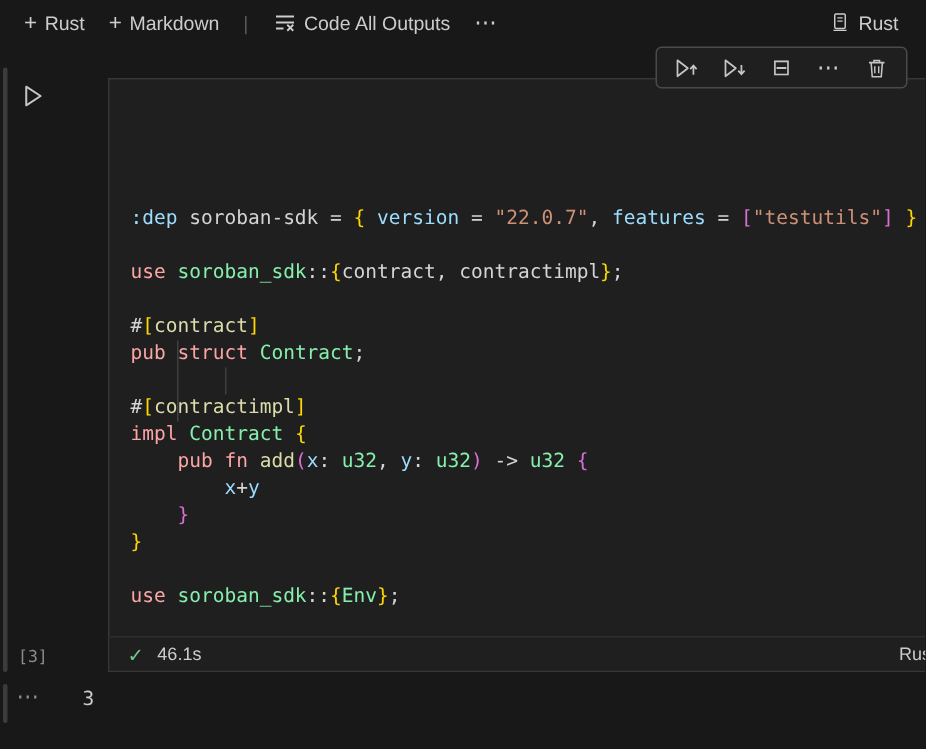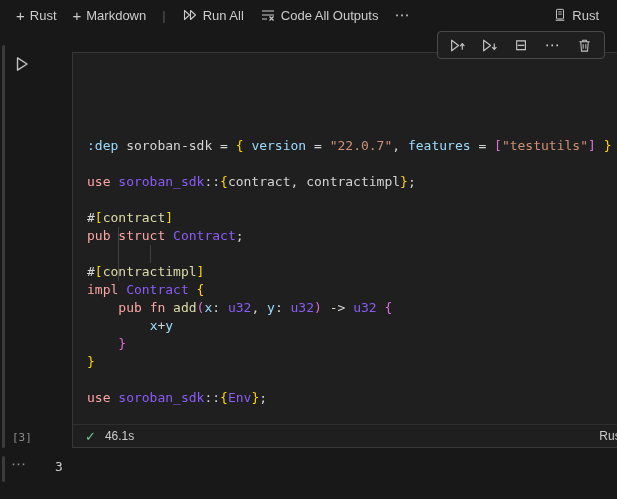--- a/index.html
+++ b/index.html
@@ -55,21 +55,21 @@
     font-family:"DejaVu Sans Mono", monospace;
     font-size:13px; line-height:18px; white-space:pre;
     color:#d4d4d4;
   }
   .cl { height:18px; }
   .indent-guide { position:absolute; width:1px; background:#404040; }
   .ig-1 { left:calc(14px + 4ch); top:174px; height:54px; }
   .ig-2 { left:calc(14px + 8ch); top:192px; height:18px; }
   .tok-kw  { color:#fca5a5; }
   .tok-var { color:#9CDCFE; }
-  .tok-ty  { color:#8b5cf6; }
+  .tok-ty  { color:#86efac; }
   .tok-str { color:#CE9178; }
   .tok-fn  { color:#DCDCAA; }
   .tok-p   { color:#D4D4D4; }
   .tok-b1  { color:#FFD700; }
   .tok-b2  { color:#DA70D6; }
   
   .cell-statusbar {
     position:absolute; left:0; bottom:0; width:100%; height:23px;
     border-top:1px solid #2f2f2f; display:flex; align-items:center;
     padding:0 10px 0 12px; font-size:12px; color:#cccccc; background:#1f1f1f;
@@ -98,29 +98,20 @@
   <div class="nb-toolbar">
     <button class="tb-btn">
       <span class="plus">+</span>
       <span>Rust</span>
     </button>
     <button class="tb-btn">
       <span class="plus">+</span>
       <span>Markdown</span>
     </button>
     <span class="tb-divider">|</span>
-    <button class="tb-btn">
-      <span>
-        <svg width="16" height="16" viewBox="0 0 16 16">
-            <path d="M2.5 3.5 L7.5 8 L2.5 12.5 Z" fill="none" stroke="#cccccc" stroke-width="1.1" stroke-linejoin="round"></path>
-            <path d="M8.5 3.5 L13.5 8 L8.5 12.5 Z" fill="none" stroke="#cccccc" stroke-width="1.1" stroke-linejoin="round"></path>
-          </svg>
-      </span>
-      <span>Run All</span>
-    </button>
     <button class="tb-btn">
       <span>
         <svg width="16" height="16" viewBox="0 0 16 16">
             <path d="M2 4 H14 M2 8 H14 M2 12 H7" stroke="#cccccc" stroke-width="1.2"></path>
             <path d="M9.5 9.5 L13.5 13.5 M13.5 9.5 L9.5 13.5" stroke="#cccccc" stroke-width="1.2"></path>
           </svg>
       </span>
       <span>Code All Outputs</span>
     </button>
     <button class="tb-btn">

